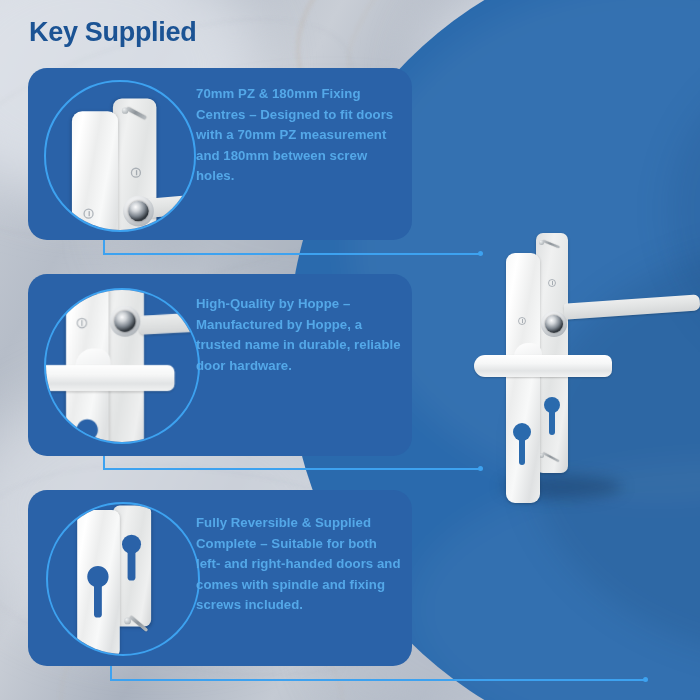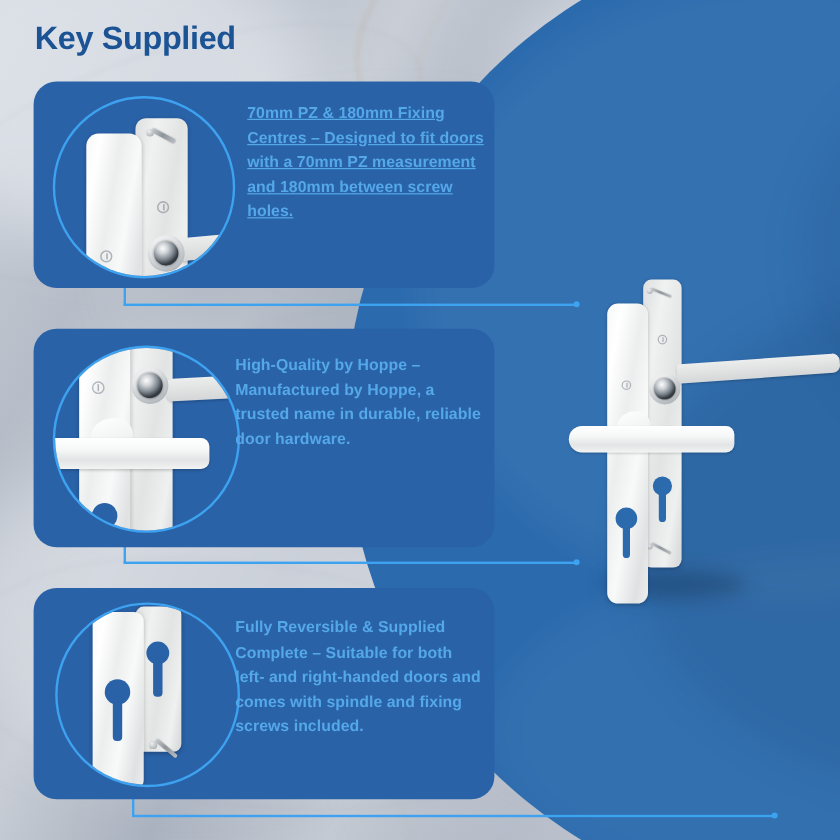--- a/index.html
+++ b/index.html
@@ -25,21 +25,21 @@
     color:#1b5394;letter-spacing:-.3px;}
 
   
   .card{position:absolute;background:#2a62a8;border-radius:19px;}
   .card-1{left:28px;top:68px;width:384px;height:172px;}
   .card-2{left:28px;top:274px;width:384px;height:182px;}
   .card-3{left:28px;top:490px;width:384px;height:176px;}
 
   .card-text{position:absolute;color:#54a8e8;font-weight:bold;font-size:13.2px;
     line-height:20.6px;letter-spacing:.05px;}
-  .card-1 .card-text{left:178px;top:16px;width:205px;text-decoration:underline;}
+  .card-1 .card-text{left:168px;top:16px;width:205px;}
   .card-2 .card-text{left:168px;top:20px;width:205px;}
   .card-3 .card-text{left:168px;top:23px;width:205px;}
 
   
   .photo-circle{position:absolute;border-radius:50%;border:2.4px solid #3da2f0;
     overflow:hidden;background:#2a62a8;}
   .card-1 .photo-circle{left:16px;top:12px;width:148px;height:148px;}
   .card-2 .photo-circle{left:16px;top:14px;width:152px;height:152px;}
   .card-3 .photo-circle{left:18px;top:12px;width:150px;height:150px;}
 

